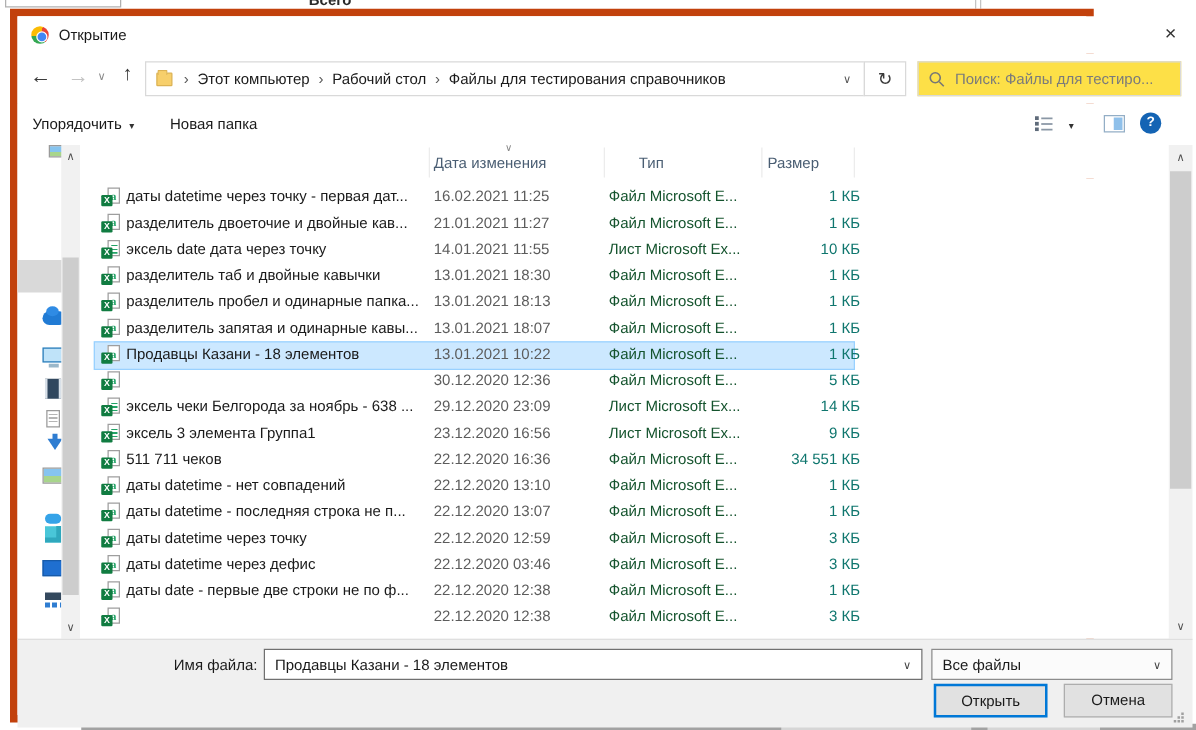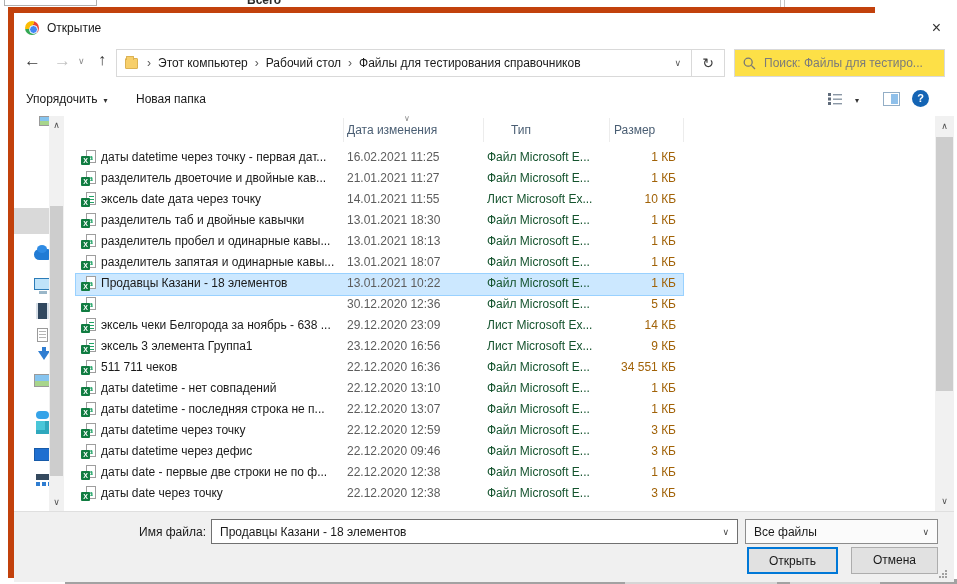--- a/index.html
+++ b/index.html
@@ -87,21 +87,21 @@
   .ficon.file .pg::after { content:"a"; position:absolute; left:1.5px; top:1px; color:#21a366;
     font-size:9px; font-weight:bold; font-family:"Liberation Serif", serif; }
   .ficon.sheet .pg::after { content:""; position:absolute; left:1.5px; top:3px; width:5px; height:7px;
     background:repeating-linear-gradient(#21a366 0 1px, transparent 1px 3px); }
   .ficon .xb { position:absolute; left:0; bottom:0; width:9px; height:9px; background:#107c41;
     color:#fff; font-style:normal; font-weight:bold; font-size:7px; line-height:9px; text-align:center;
     border-radius:1px; }
   .fname { left:29px; width:243px; overflow:hidden; color:#1a1a1a; }
   .fdate { left:275px; color:#5c5c5c; }
   .ftype { left:415px; color:#14532d; }
-  .fsize { left:520px; width:84px; text-align:right; color:#a16207; }
+  .fsize { left:532px; width:84px; text-align:right; color:#0f766e; }
   #partial-row-icon { left:67px; top:499px; width:15px; height:6px; overflow:hidden; }
   #partial-row-icon i { display:block; width:10px; height:13px; margin-left:4px; background:#fff; border:1px solid #9e9e9e; }
 
   
   #sidebar { left:0; top:103px; width:58px; height:395px; background:#fff; overflow:hidden; }
   .sb { position:absolute; }
   #sb-highlight { left:0; top:92px; width:50px; height:26px; background:#d9d9d9; }
   .sb-folder { left:37px; width:12px; height:15px; background:#f5d06c; border:1px solid #d8a94c; border-radius:1px; }
   #sb-f1 { top:28px; } #sb-f2 { top:53px; } #sb-f3 { top:77px; } #sb-f4 { top:98px; }
   #sb-partial-pic { left:25px; top:0px; width:16px; height:10px; border:1px solid #9a9a9a;
@@ -300,21 +300,21 @@
     <span class="fname">разделитель таб и двойные кавычки</span>
     <span class="fdate">13.01.2021 18:30</span>
     <span class="ftype">Файл Microsoft E...</span>
     <span class="fsize">1 КБ</span>
   </div>
       <div class="file-row">
     <span class="ficon file">
           <i class="pg"></i>
           <i class="xb">X</i>
         </span>
-    <span class="fname">разделитель пробел и одинарные кавы...</span>
+    <span class="fname">разделитель пробел и одинарные папка...</span>
     <span class="fdate">13.01.2021 18:13</span>
     <span class="ftype">Файл Microsoft E...</span>
     <span class="fsize">1 КБ</span>
   </div>
       <div class="file-row">
     <span class="ficon file">
           <i class="pg"></i>
           <i class="xb">X</i>
         </span>
     <span class="fname">разделитель запятая и одинарные кавы...</span>
@@ -400,40 +400,39 @@
     <span class="fdate">22.12.2020 12:59</span>
     <span class="ftype">Файл Microsoft E...</span>
     <span class="fsize">3 КБ</span>
   </div>
       <div class="file-row">
     <span class="ficon file">
           <i class="pg"></i>
           <i class="xb">X</i>
         </span>
     <span class="fname">даты datetime через дефис</span>
-    <span class="fdate">22.12.2020 09:46</span>
+    <span class="fdate">22.12.2020 03:46</span>
     <span class="ftype">Файл Microsoft E...</span>
     <span class="fsize">3 КБ</span>
   </div>
       <div class="file-row">
     <span class="ficon file">
           <i class="pg"></i>
           <i class="xb">X</i>
         </span>
     <span class="fname">даты date - первые две строки не по ф...</span>
     <span class="fdate">22.12.2020 12:38</span>
     <span class="ftype">Файл Microsoft E...</span>
     <span class="fsize">1 КБ</span>
   </div>
       <div class="file-row">
     <span class="ficon file">
           <i class="pg"></i>
           <i class="xb">X</i>
         </span>
-    <span class="fname">даты date через точку</span>
     <span class="fdate">22.12.2020 12:38</span>
     <span class="ftype">Файл Microsoft E...</span>
     <span class="fsize">3 КБ</span>
   </div>
     </div>
   <div class="abs" id="partial-row-icon">
       <i></i>
     </div>
 
   <div class="abs vscroll" id="main-scroll">

